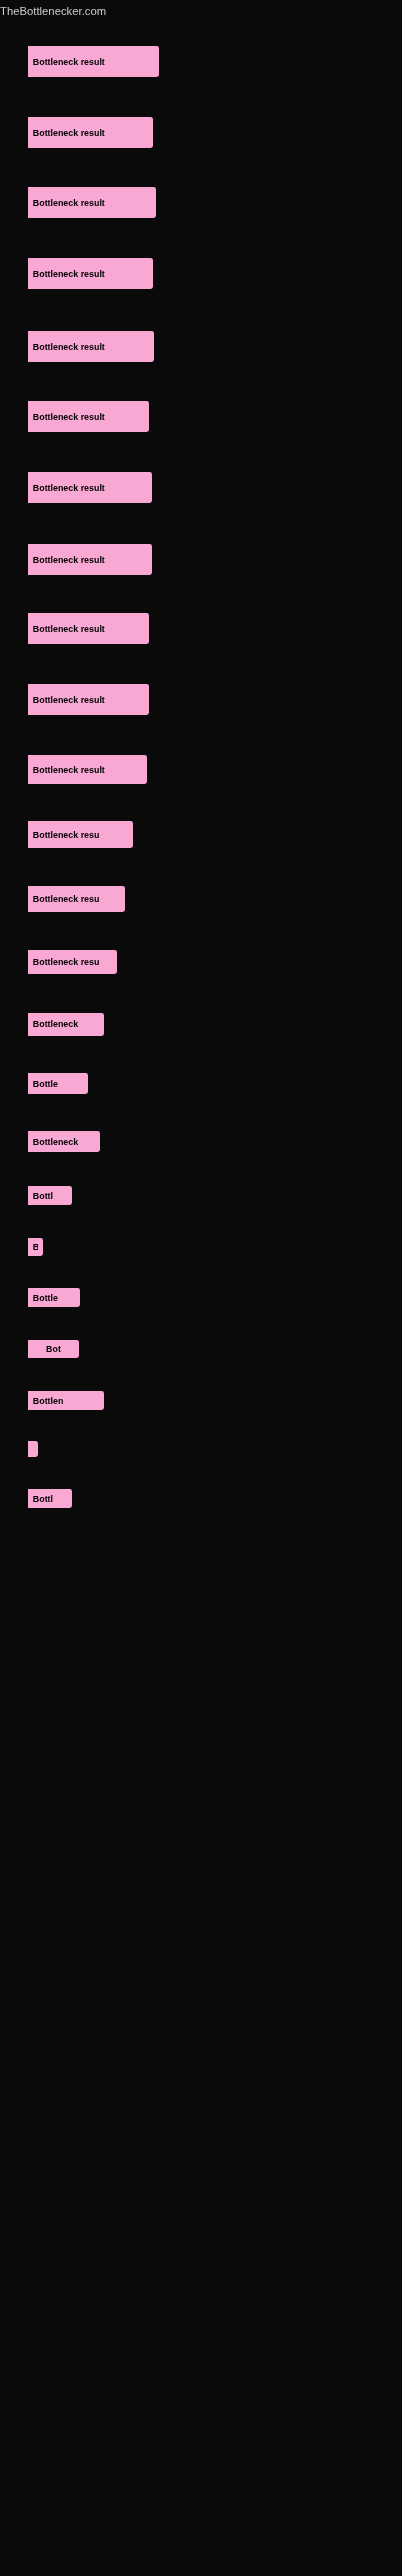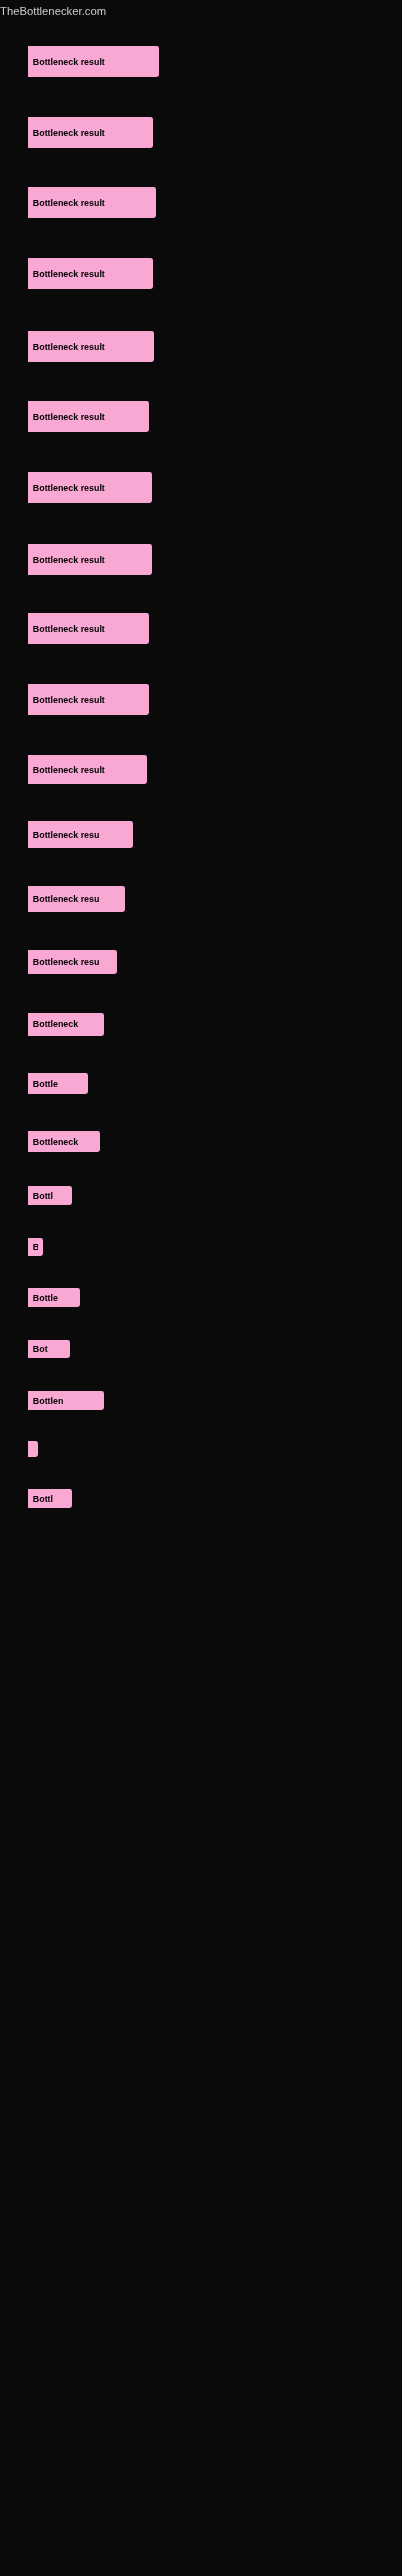--- a/index.html
+++ b/index.html
@@ -105,21 +105,21 @@
     </div>
     <div class="bottleneck-bar" style="top: 1186px; width: 44px; height: 19.3px;">
       <span>Bottl</span>
     </div>
     <div class="bottleneck-bar" style="top: 1238px; width: 14.5px; height: 17.7px;">
       <span>B</span>
     </div>
     <div class="bottleneck-bar" style="top: 1288px; width: 52px; height: 19.3px;">
       <span>Bottle</span>
     </div>
-    <div class="bottleneck-bar" style="top: 1340px; width: 42px; height: 17.7px;">
+    <div class="bottleneck-bar" style="top: 1340px; width: 51px; height: 17.7px; justify-content: center;">
       <span>Bot</span>
     </div>
     <div class="bottleneck-bar" style="top: 1391px; width: 76px; height: 19.3px;">
       <span>Bottlen</span>
     </div>
     <div class="bottleneck-bar" style="top: 1441px; width: 8px; height: 16px;">
       <span>|</span>
     </div>
     <div class="bottleneck-bar" style="top: 1489px; width: 44px; height: 19.3px;">
       <span>Bottl</span>

